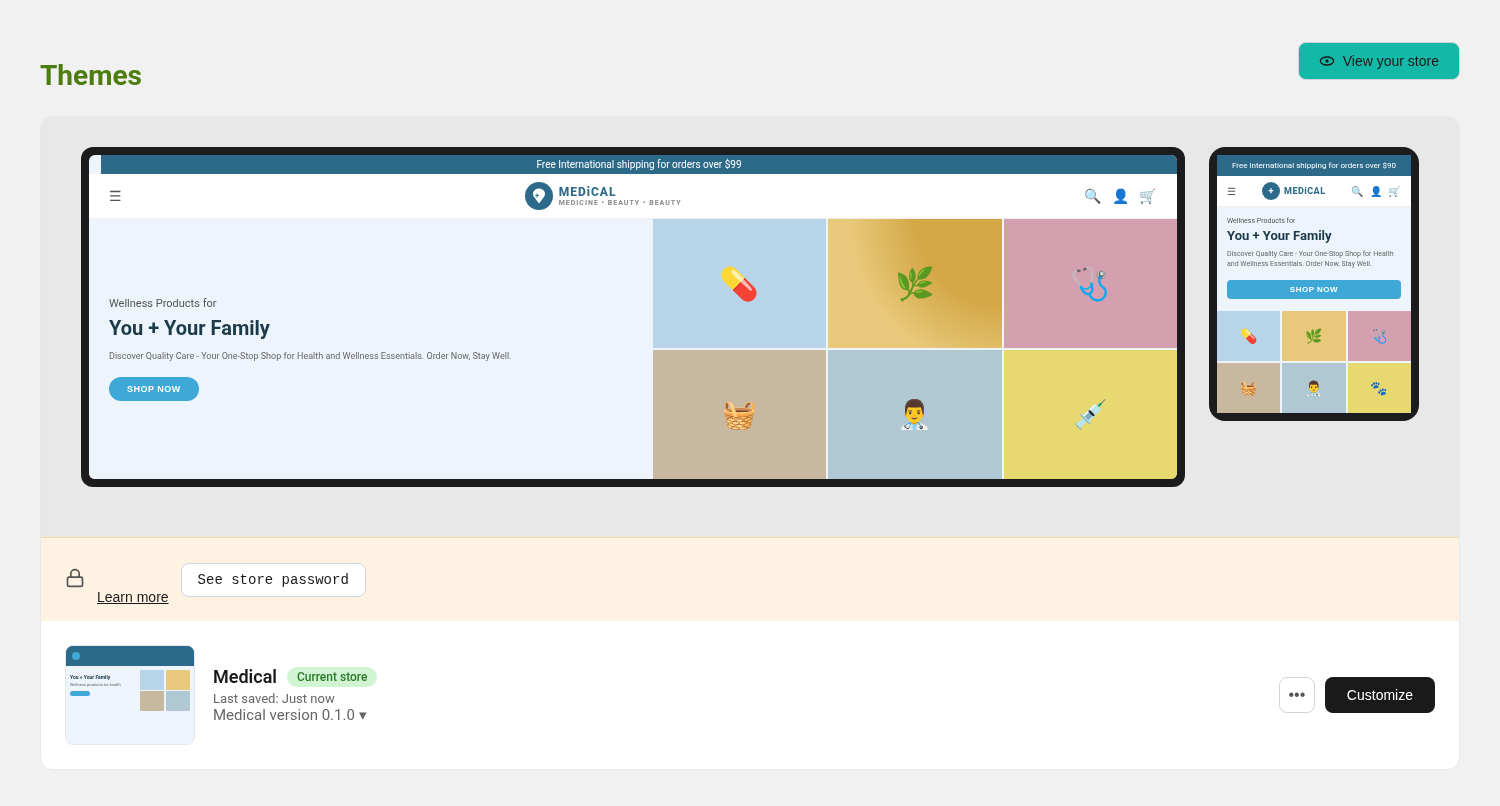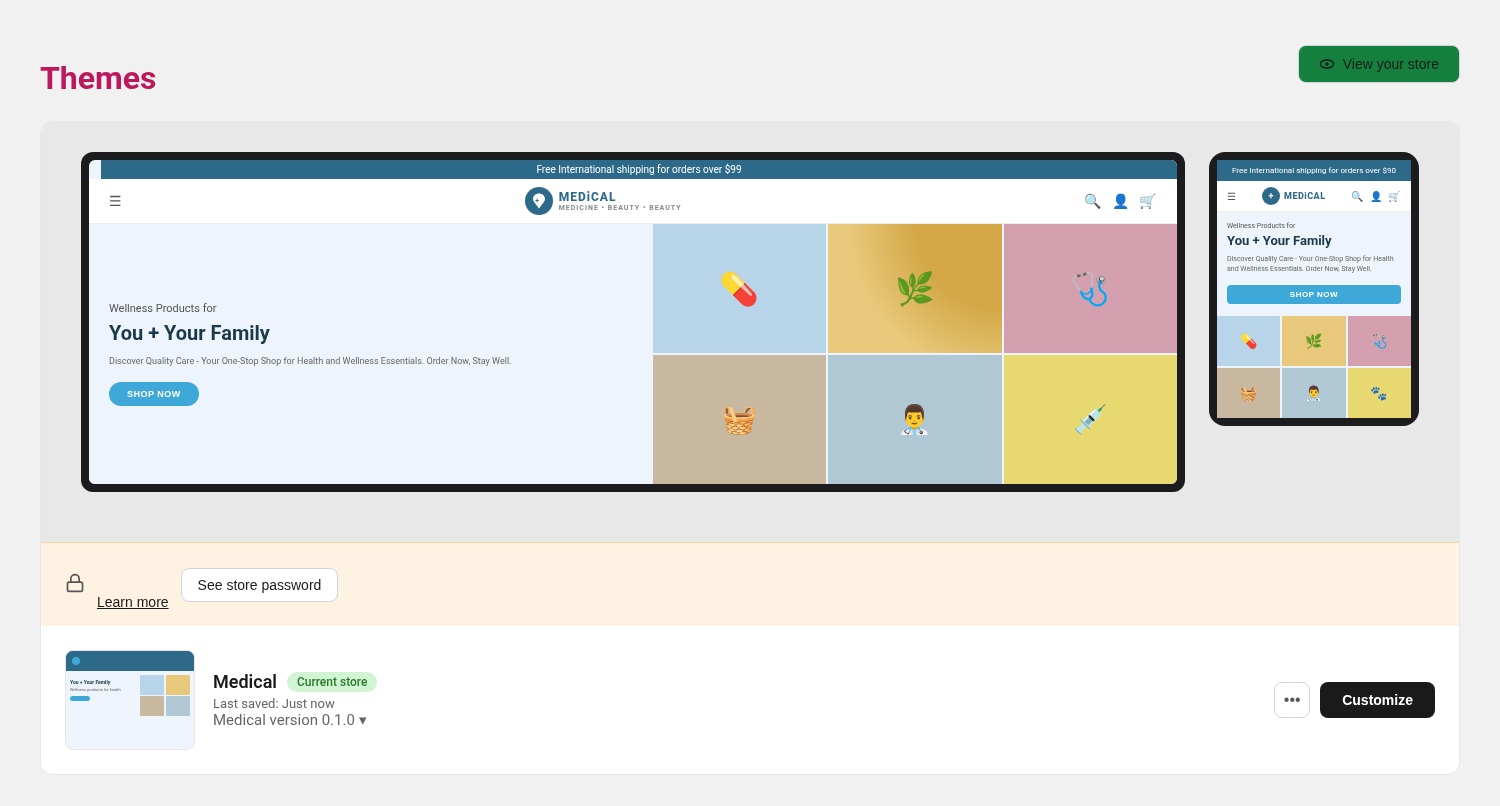--- a/index.html
+++ b/index.html
@@ -11,33 +11,33 @@
     }
 
     
     .page-header {
       display: flex;
       align-items: center;
       justify-content: space-between;
       margin-bottom: 24px;
     }
     .page-title {
-      font-size: 32px;
+      font-size: 28px;
       font-weight: 700;
-      color: #be185d;
+      color: #4d7c0f;
       margin-top: 29px;
     }
     .view-store-btn {
       display: flex;
       align-items: center;
       gap: 8px;
       padding: 10px 20px;
       border: 1px solid #d1d5db;
       border-radius: 8px;
-      background: #15803d;
+      background: #14b8a6;
       font-size: 14px;
       font-weight: 500;
       color: #1a1a1a;
       cursor: pointer;
     }
 
     
     .main-card {
       background: #fff;
       border-radius: 12px;
@@ -323,20 +323,21 @@
     }
     .see-password-btn {
       padding: 8px 16px;
       border: 1px solid #d1d5db;
       border-radius: 8px;
       background: #fff;
       font-size: 14px;
       font-weight: 500;
       color: #1a1a1a;
       cursor: pointer;
+      font-family: Liberation Mono, monospace;
     }
 
     
     .theme-info {
       display: flex;
       align-items: center;
       padding: 24px 24px;
       gap: 18px;
     }
     .theme-thumbnail {
@@ -453,21 +454,21 @@
       font-size: 16px;
       color: #555;
     }
     .customize-btn {
       padding: 10px 22px;
       background: #1a1a1a;
       color: #fff;
       border: none;
       border-radius: 8px;
       font-size: 14px;
-      font-weight: 700;
+      font-weight: 400;
       cursor: pointer;
     }
 
     
     .hamburger { font-size: 14px; color: #555; }
 
     
     .eye-icon-svg {
       width: 16px;
       height: 16px;

